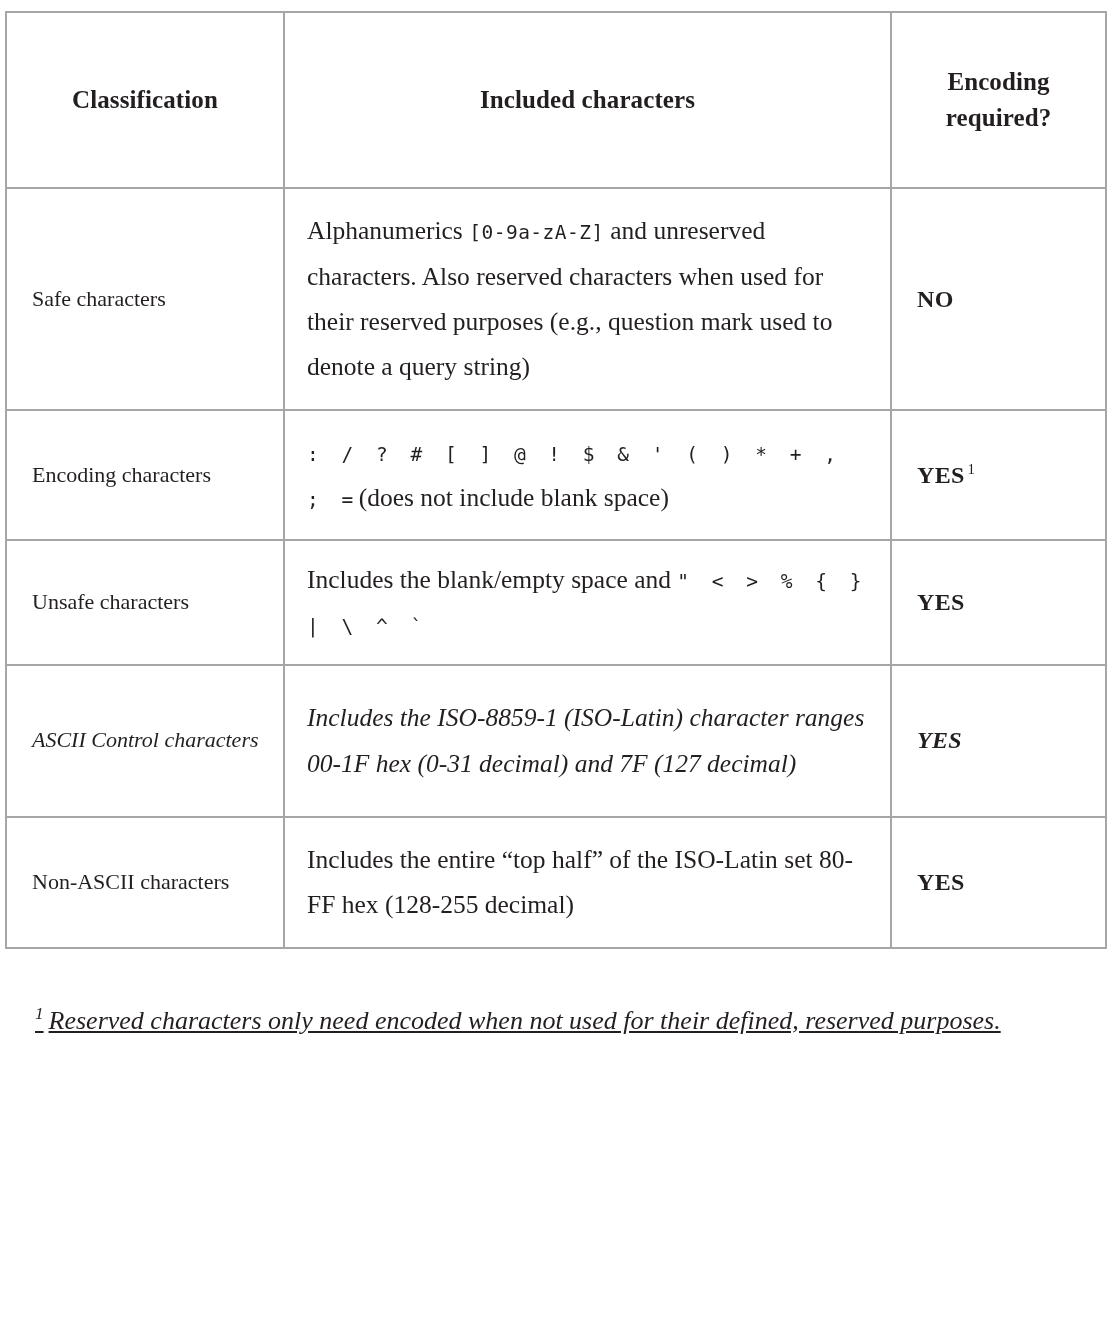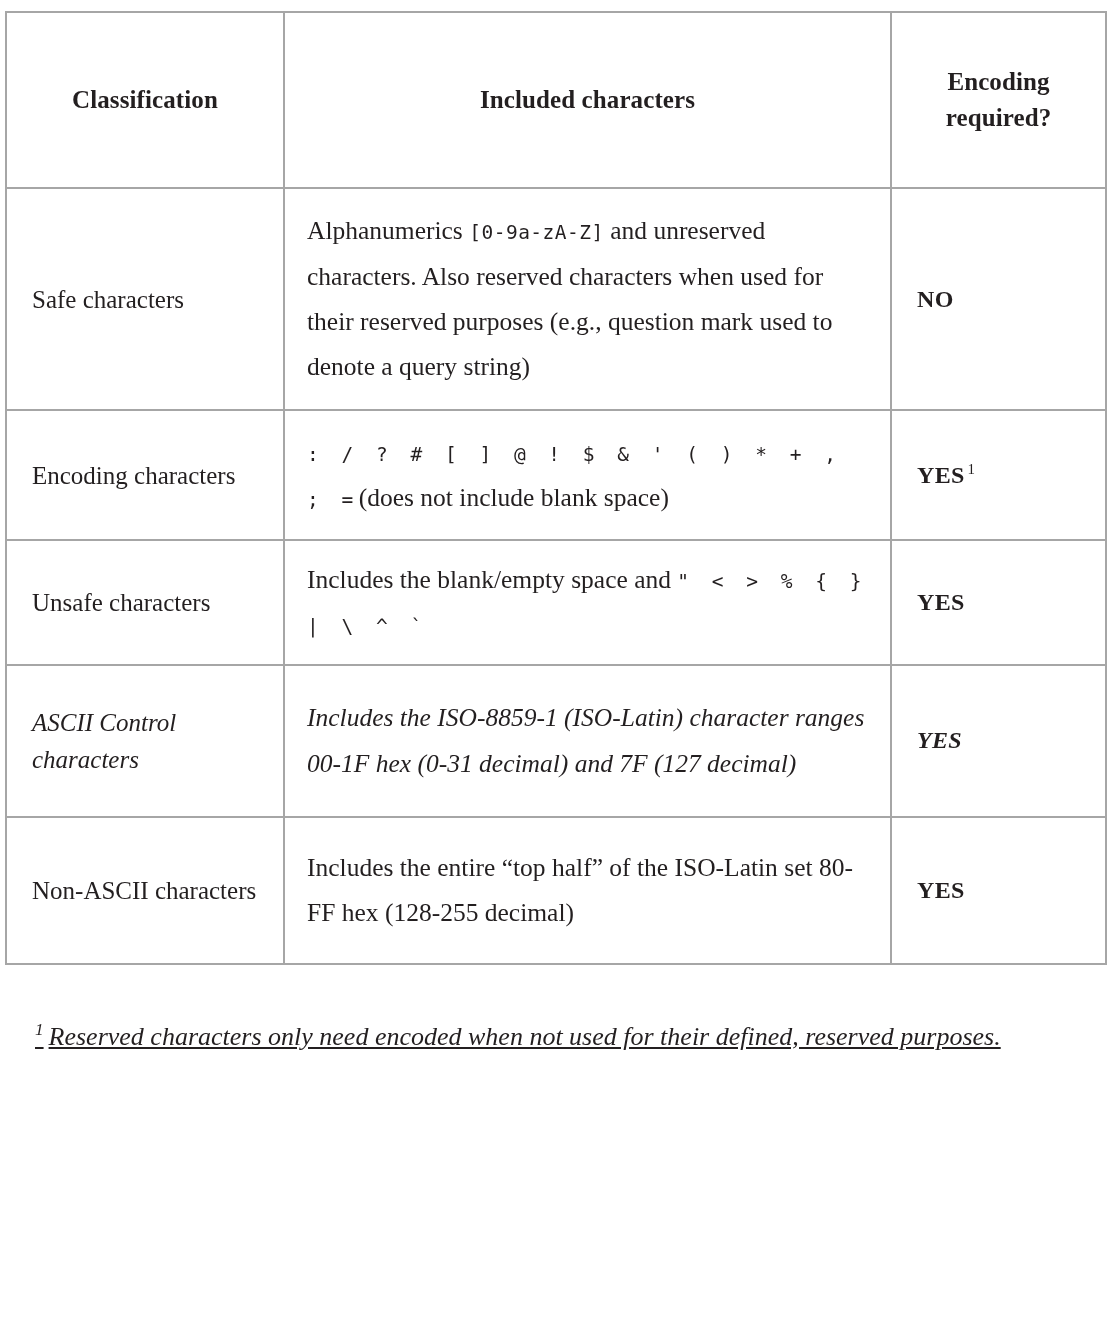--- a/index.html
+++ b/index.html
@@ -45,21 +45,21 @@
     text-align: center;
     font-weight: bold;
     font-size: 25px;
     line-height: 1.45;
     padding: 26px 14px;
     letter-spacing: 0.1px;
   }
   th.hdr-1 { height: 122px; }
 
   td.cls {
-    font-size: 25px;
+    font-size: 22px;
     line-height: 1.48;
     padding: 10px 8px 10px 25px;
     font-weight: normal;
   }
 
   td.chars {
     font-size: 25.5px;
     line-height: 1.78;
     padding: 16px 18px 16px 22px;
   }
@@ -115,21 +115,21 @@
     line-height: 0;
     padding-right: 5px;
     font-style: italic;
   }
 
   .r1 { height: 222px; }
   .r2 { height: 128px; }
   .r3 { height: 130px; }
   .r4 { height: 120px; }
   .r5 { height: 152px; font-style: italic; }
-  .r6 { height: 147px; }
+  .r6 { height: 131px; }
   .r7 { height: 131px; }
 </style>
 </head>
 <body>
 
 <div class="page">
 
   <table class="enc-table">
     <colgroup>
       <col class="c1">

